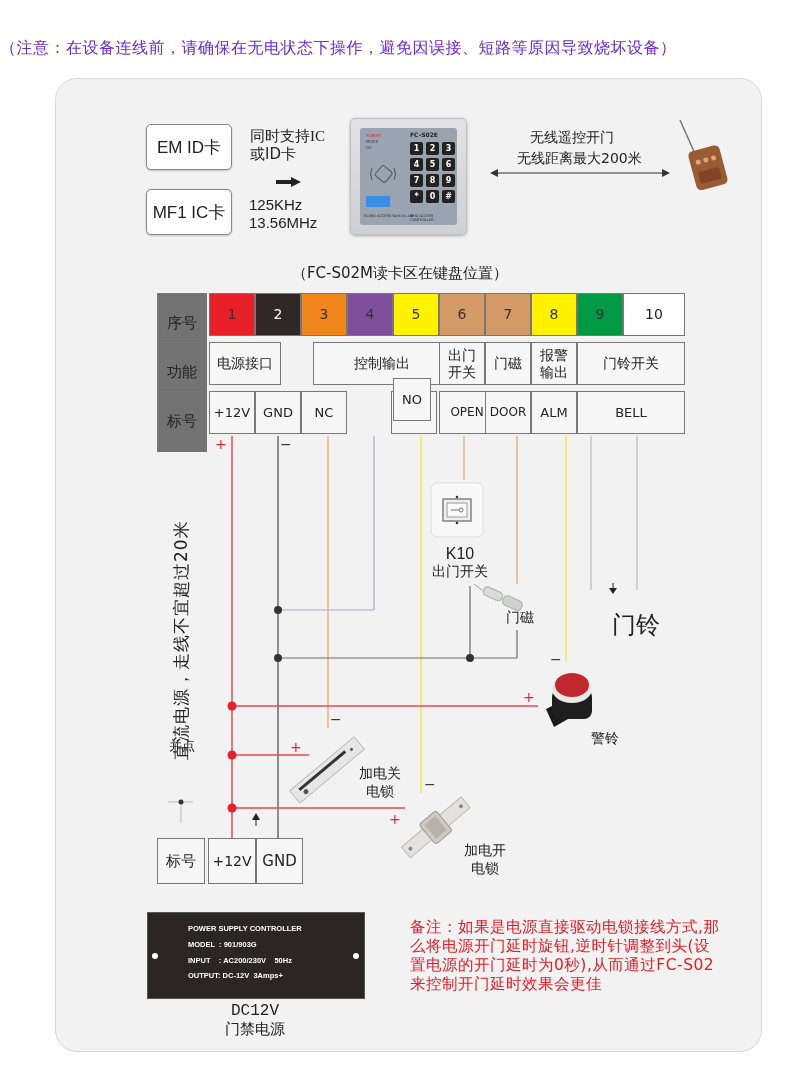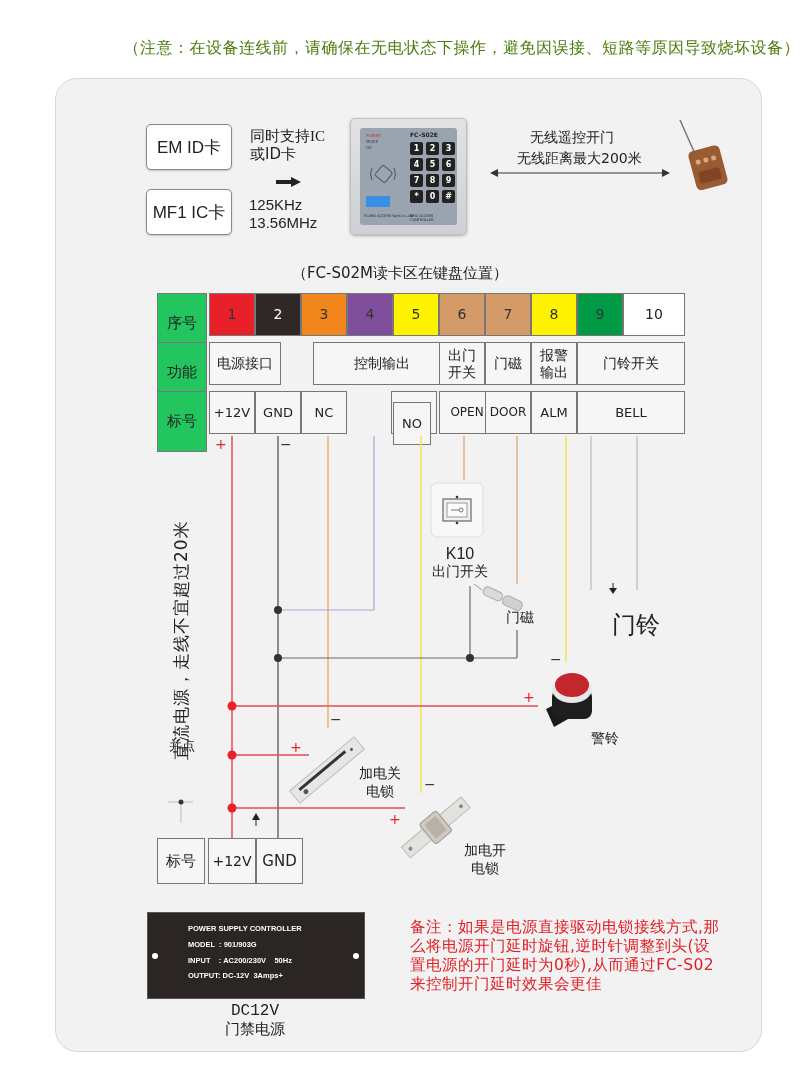--- a/index.html
+++ b/index.html
@@ -1,31 +1,31 @@
 <!DOCTYPE html>
 <html><head>
 <meta charset="utf-8">
 <style>
   html,body{margin:0;padding:0;background:#fff;}
   body{width:800px;height:1078px;position:relative;overflow:hidden;font-family:"DejaVu Sans","Liberation Sans",sans-serif;color:#222;}
   .abs{position:absolute;}
-  .notice{left:0;top:38px;width:800px;text-align:right;font-size:16px;color:#4d7c0f;letter-spacing:0.5px;}
+  .notice{left:0;top:38px;width:800px;text-align:left;font-size:16px;color:#6d28d9;letter-spacing:0.5px;}
   .panel{left:55px;top:78px;width:707px;height:974px;background:#f2f2f2;border:1px solid #d8d8d8;border-radius:22px;box-sizing:border-box;}
   .cardbox{left:146px;width:84px;height:44px;background:#fff;border:1.5px solid #888;border-radius:5px;box-shadow:0 1px 2px rgba(0,0,0,.2);font-size:17px;display:flex;align-items:center;justify-content:center;font-family:"Liberation Sans",sans-serif;}
   .smalltxt{font-size:15px;line-height:18px;color:#222;}
   .keypad{left:350px;top:118px;width:115px;height:115px;background:linear-gradient(#e2e2e4,#cfd0d3);border:1px solid #c0c0c0;border-radius:5px;box-shadow:0 1px 3px rgba(0,0,0,.3);}
   .keypad-inner{position:absolute;left:9px;top:9px;width:97px;height:97px;background:#9aa3b0;border-radius:3px;}
   .kp-title{position:absolute;left:50px;top:3px;font-size:6px;color:#222;font-weight:bold;}
   .kp-led{position:absolute;left:6px;font-size:4px;color:#444;}
   .kp-keys{position:absolute;left:50px;top:14px;display:grid;grid-template-columns:repeat(3,13px);grid-gap:3px;}
   .kp-key{width:13px;height:13px;background:#222;color:#fff;font-size:8px;font-weight:bold;display:flex;align-items:center;justify-content:center;border-radius:2px;}
   .kp-screen{position:absolute;left:6px;top:68px;width:24px;height:11px;background:#3a8ee6;}
   .kp-foot{position:absolute;left:4px;top:86px;font-size:3.5px;color:#222;}
   .remote{left:672px;top:118px;width:60px;height:72px;}
-  .rowhead{position:absolute;left:157px;width:50px;height:61px;border:1.5px solid #777;background:#22c55e;box-sizing:border-box;display:flex;align-items:center;justify-content:center;font-size:15px;}
+  .rowhead{position:absolute;left:157px;width:50px;height:61px;border:1.5px solid #777;background:#737373;box-sizing:border-box;display:flex;align-items:center;justify-content:center;font-size:15px;}
   .cell{position:absolute;height:43px;border:1.5px solid #777;box-sizing:border-box;display:flex;align-items:center;justify-content:center;font-size:14px;text-align:center;line-height:17px;background:#f6f6f6;}
   .sign{position:absolute;font-size:14px;line-height:14px;}
   .lbl{position:absolute;font-size:15px;text-align:center;line-height:20px;}
   .vtext{left:162px;top:470px;width:40px;height:290px;}
   .vtext span{position:absolute;left:0;top:0;transform-origin:0 0;transform:translate(8px,290px) rotate(-90deg);white-space:nowrap;font-size:17px;letter-spacing:1px;}
   .psu{left:147px;top:912px;width:216px;height:85px;background:#2b2524;border:1px solid #555;}
   .psu-line{position:absolute;left:40px;color:#fff;font-size:7.5px;font-weight:bold;font-family:"Liberation Sans",sans-serif;}
   .note{left:410px;top:918px;width:310px;color:#e01e26;font-size:15.5px;line-height:19px;letter-spacing:0.5px;}
 </style>
 </head>
@@ -126,21 +126,21 @@
 开关</div>
 <div class="cell" style="left:485px;top:342px;width:46px;">门磁</div>
 <div class="cell" style="left:531px;top:342px;width:46px;white-space:pre-line;">报警
 输出</div>
 <div class="cell" style="left:577px;top:342px;width:108px;">门铃开关</div>
 
 <div class="cell" style="left:209px;top:391px;width:46px;font-size:13px;">+12V</div>
 <div class="cell" style="left:255px;top:391px;width:46px;font-size:13px;">GND</div>
 <div class="cell" style="left:301px;top:391px;width:46px;font-size:13px;">NC</div>
 <div class="cell" style="left:347px;top:391px;width:46px;font-size:13px;margin-left:44px;">COM</div>
-<div class="cell" style="left:393px;top:402px;width:38px;font-size:13px;">NO</div>
+<div class="cell" style="left:393px;top:378px;width:38px;font-size:13px;">NO</div>
 <div class="cell" style="left:439px;top:391px;width:56px;font-size:12px;">OPEN</div>
 <div class="cell" style="left:485px;top:391px;width:46px;font-size:12px;">DOOR</div>
 <div class="cell" style="left:531px;top:391px;width:46px;font-size:13px;">ALM</div>
 <div class="cell" style="left:577px;top:391px;width:108px;font-size:13px;">BELL</div>
 
 <svg class="abs" style="left:0;top:0;" width="800" height="1078">
 
   <line x1="232" y1="436" x2="232" y2="838" stroke="#e84a55" stroke-width="1.5"></line>
 
   <line x1="278" y1="436" x2="278" y2="838" stroke="#6a6a6a" stroke-width="1.5"></line>

